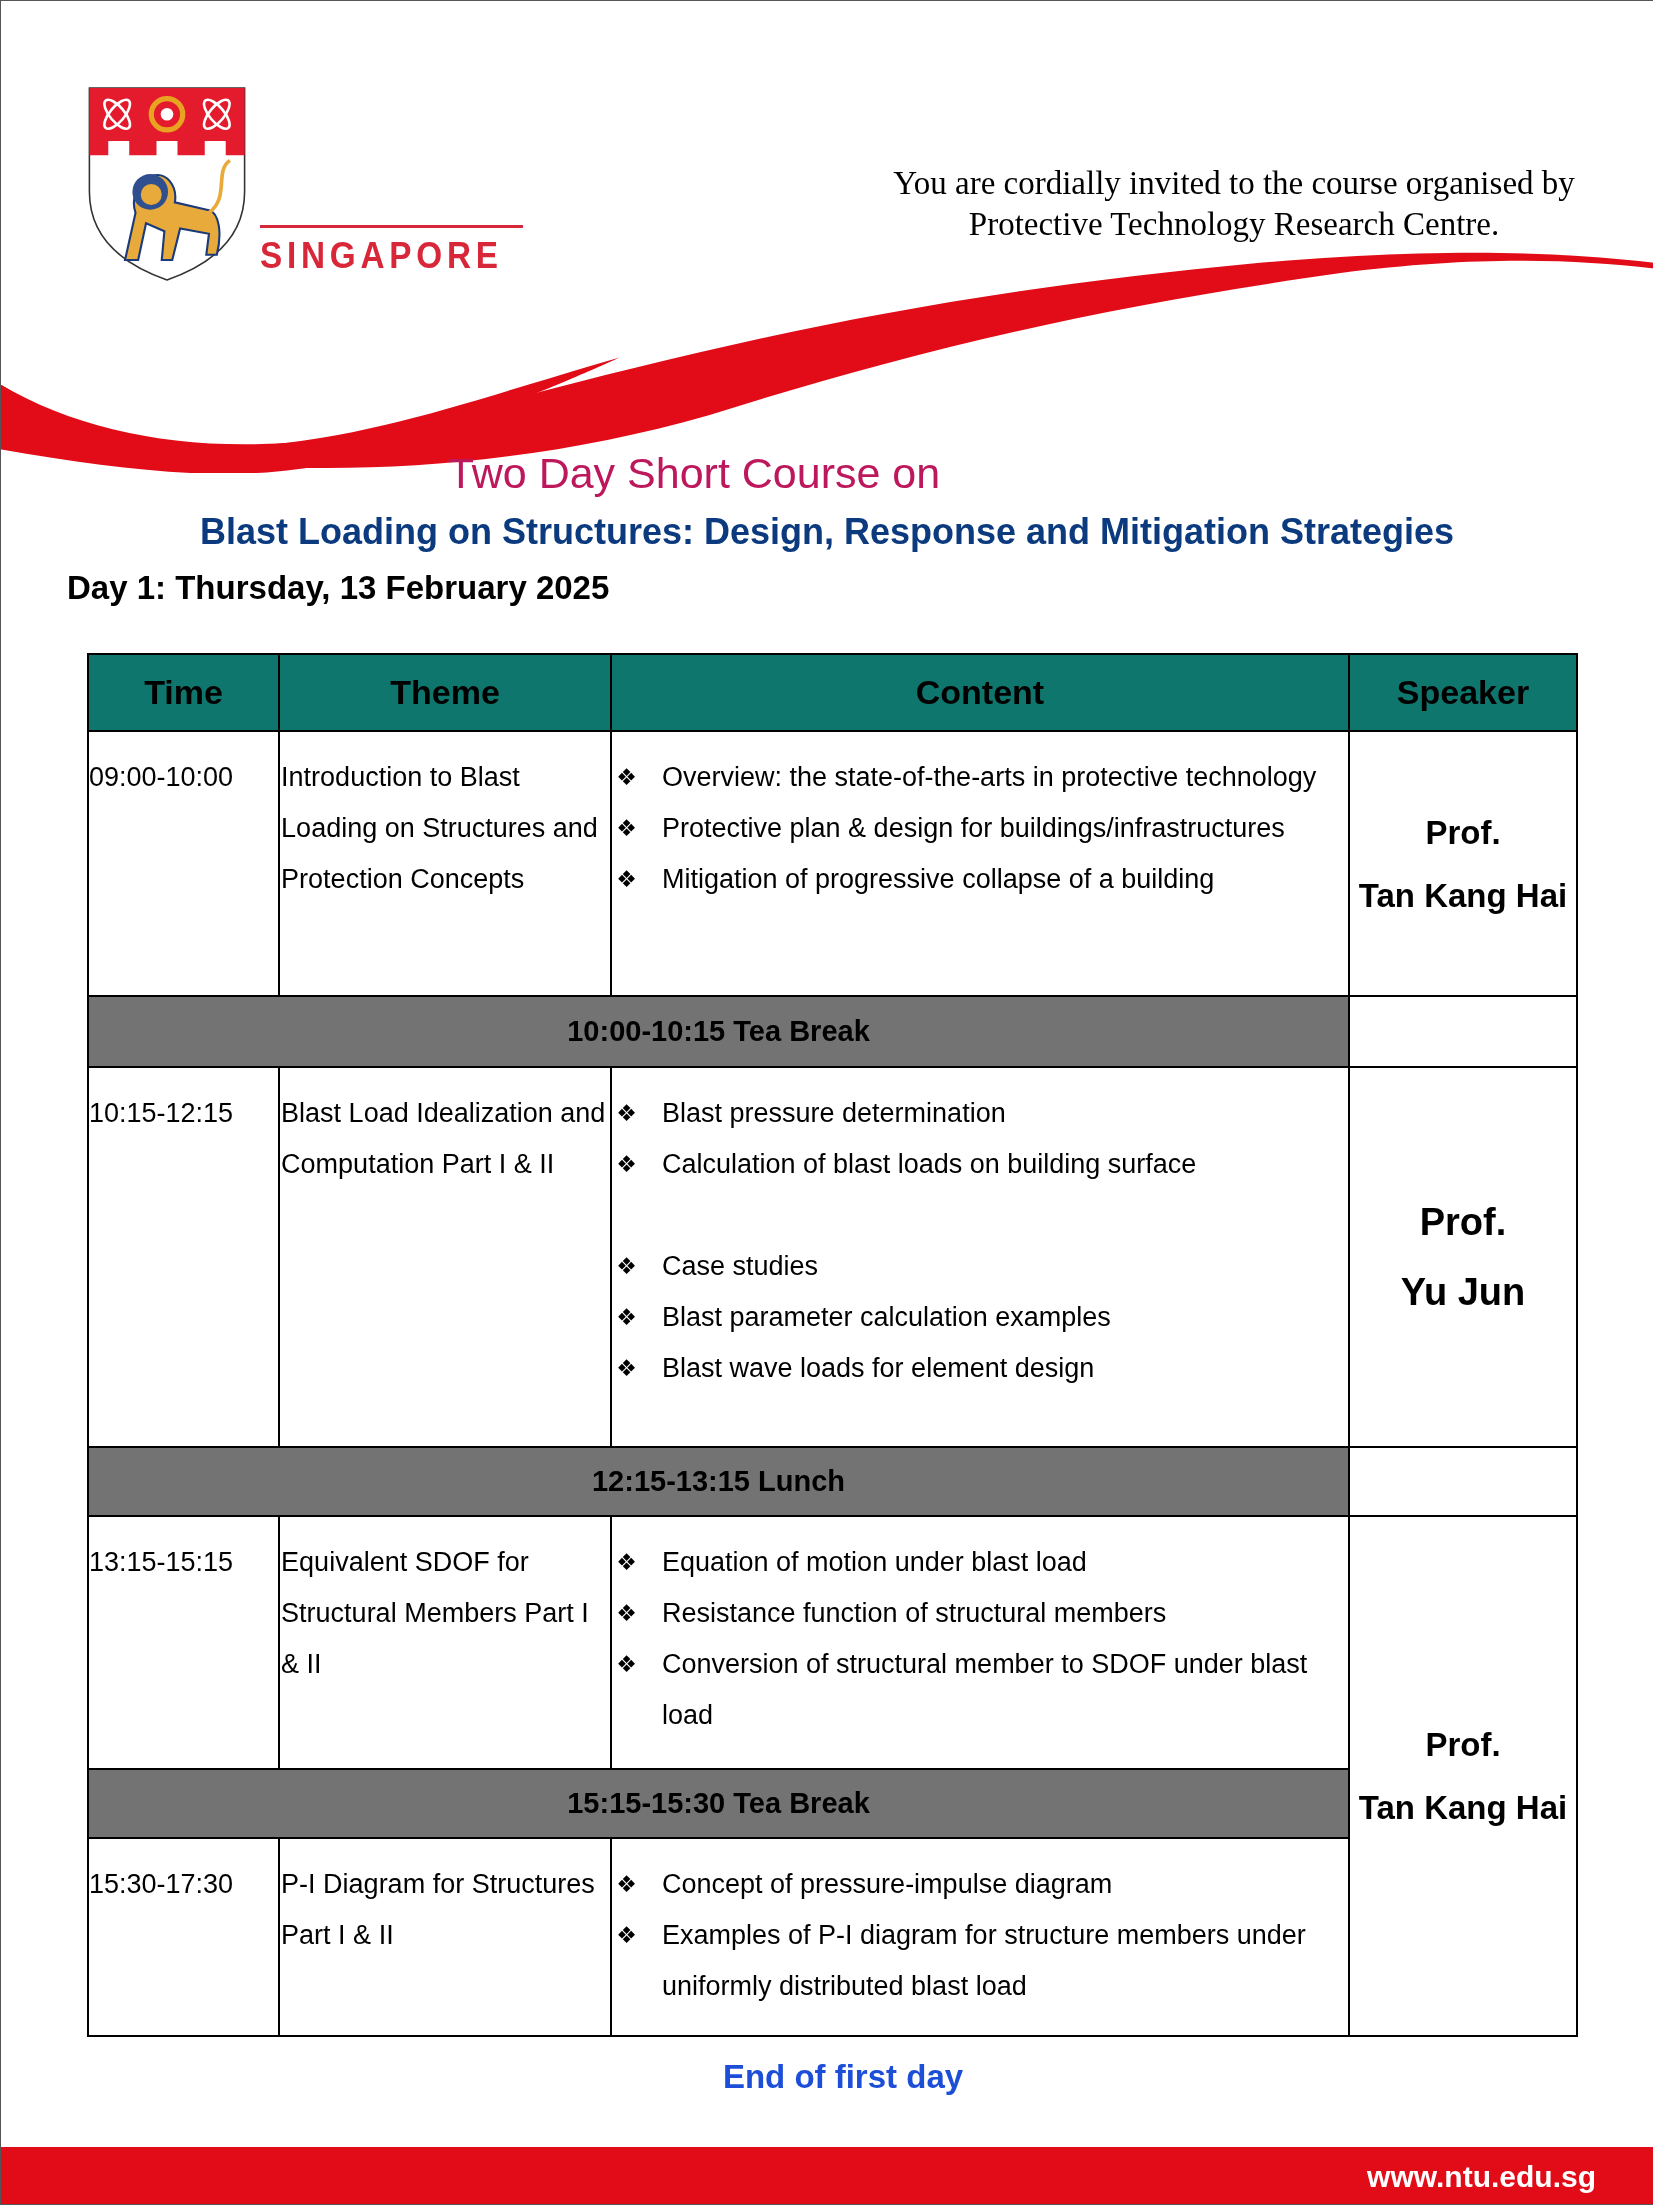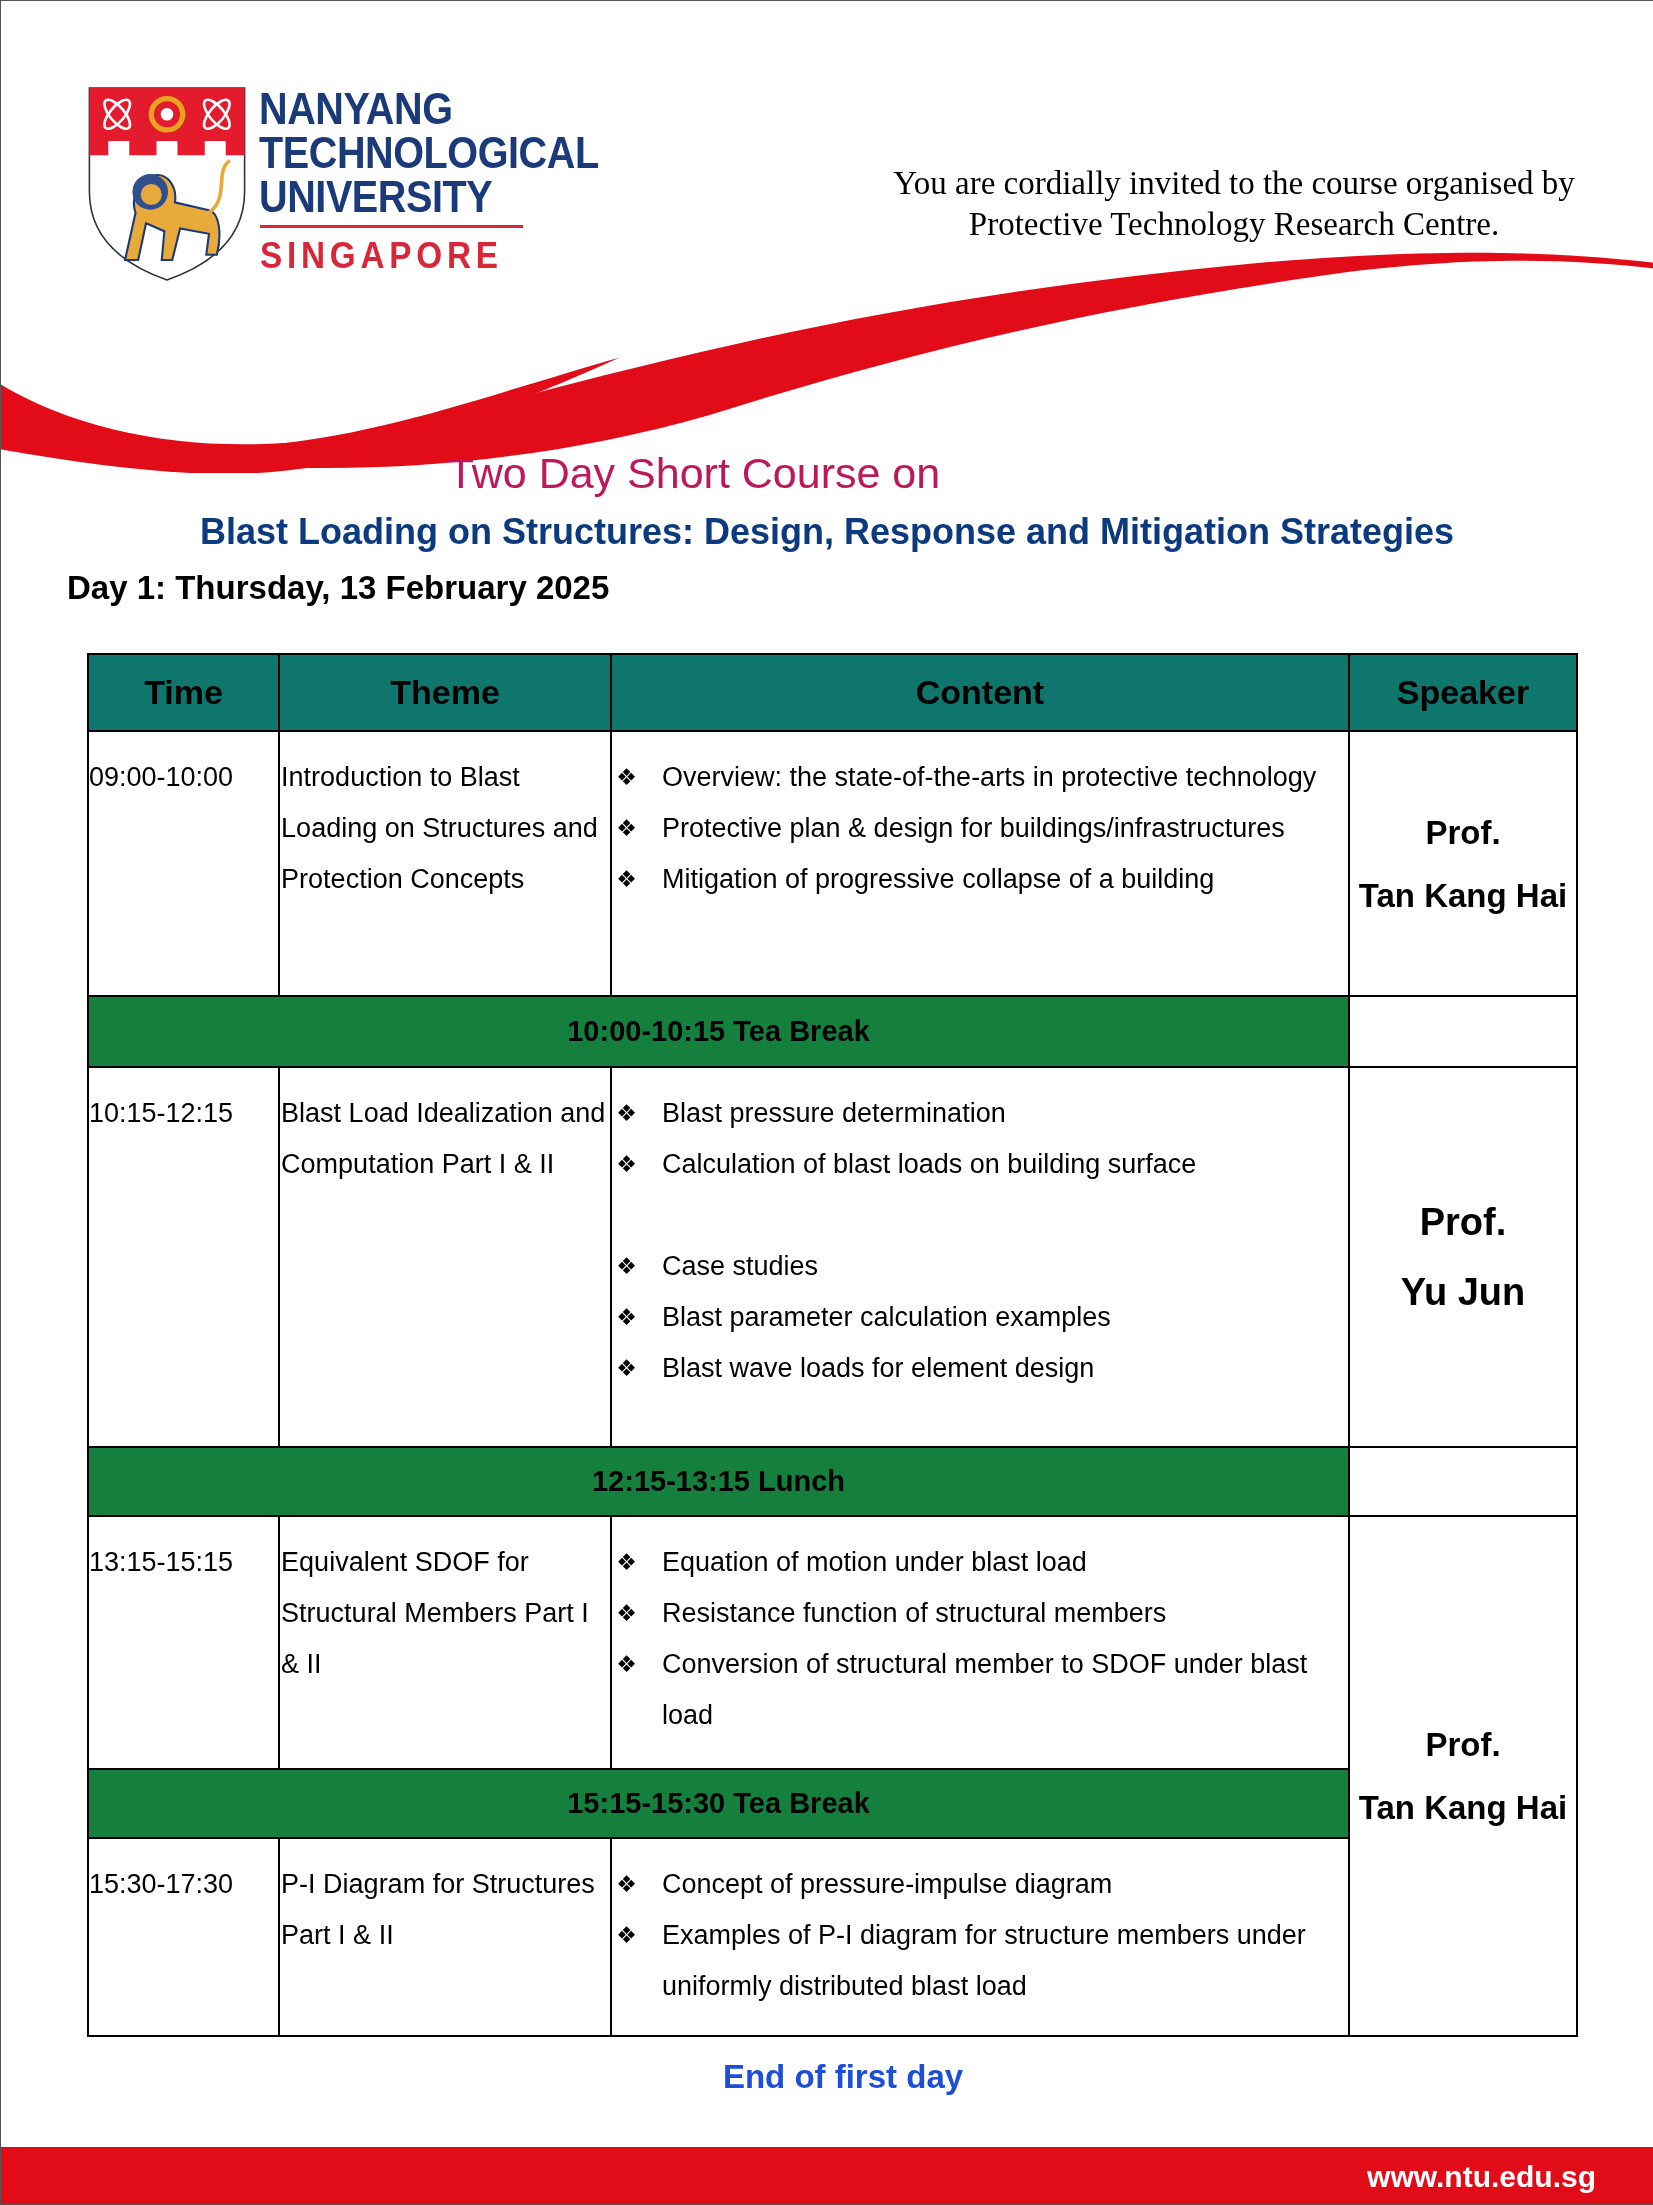--- a/index.html
+++ b/index.html
@@ -20,21 +20,21 @@
   table.sched th { background:#0f766e; height:75px; font-size:34px; font-weight:bold; text-align:center; vertical-align:middle; }
   .c-time { font-size:27px; padding-top:20px !important; line-height:51px; }
   .c-theme { font-size:27px; line-height:51px; padding-top:20px !important; padding-left:1.1px !important; }
   .c-content { padding-top:20px !important; }
   .bullet { display:flex; font-size:27px; line-height:51px; }
   .bullet .dia { width:50px; flex:0 0 50px; font-size:23px; padding-left:4.2px; box-sizing:border-box; }
   .bullet .txt { flex:1; }
   .gap { height:51px; }
   .c-speaker { font-size:33px; font-weight:bold; text-align:center; vertical-align:middle !important; line-height:63px;margin-top:16px; }
   .c-speaker.big { font-size:38px; line-height:70px; }
-  .break { background:#15803d; text-align:center; vertical-align:middle !important; font-size:29px; font-weight:bold; }
+  .break { background:#737373; text-align:center; vertical-align:middle !important; font-size:29px; font-weight:bold; }
   .end-day { position:absolute; left:16px; width:1654px; top:2058px; text-align:center; font-weight:bold; font-size:33px; color:#1d4ed8; }
   .footer { position:absolute; left:0; top:2147px; width:1654px; height:70px; background:#e20c18; z-index:3; }
   .footer-url { position:absolute; right:58px; top:12.6px; font-weight:bold; font-size:30px; color:#fff; }
 </style>
 </head>
 <body>
 
 <div class="page-border"></div>
 
 <svg class="swoosh" viewBox="0 0 3150 900" preserveAspectRatio="none">
@@ -52,25 +52,20 @@
       <ellipse cx="245" cy="52" rx="34" ry="14" transform="rotate(50 245 52)"></ellipse>
       <ellipse cx="245" cy="52" rx="34" ry="14" transform="rotate(-50 245 52)"></ellipse>
     </g>
     <circle cx="150" cy="52" r="30" fill="none" stroke="#e8a320" stroke-width="10"></circle>
     <circle cx="150" cy="52" r="12" fill="#fff"></circle>
     <path d="M70,330 L90,240 C80,210 95,180 120,170 C150,160 170,190 165,220 L230,235 C250,240 255,280 245,320 L225,320 L230,280 L175,270 L160,330 L140,330 L145,275 L110,260 L95,330 Z" fill="#e8aa3a" stroke="#1b3a7a" stroke-width="4"></path>
     <circle cx="118" cy="200" r="34" fill="#2f4f8f"></circle>
     <circle cx="120" cy="205" r="20" fill="#e8aa3a"></circle>
     <path d="M230,240 C270,210 240,160 270,140" fill="none" stroke="#e8aa3a" stroke-width="7"></path>
   </svg>
-  <div class="logo-text">
-    <div class="logo-line">NANYANG</div>
-    <div class="logo-line">TECHNOLOGICAL</div>
-    <div class="logo-line">UNIVERSITY</div>
-  </div>
   <div class="logo-rule"></div>
   <div class="logo-sg">SINGAPORE</div>
 </div>
 
 <div class="invite">
   <div>You are cordially invited to the course organised by</div>
   <div>Protective Technology Research Centre.</div>
 </div>
 
 <div class="title1">Two Day Short Course on</div>

